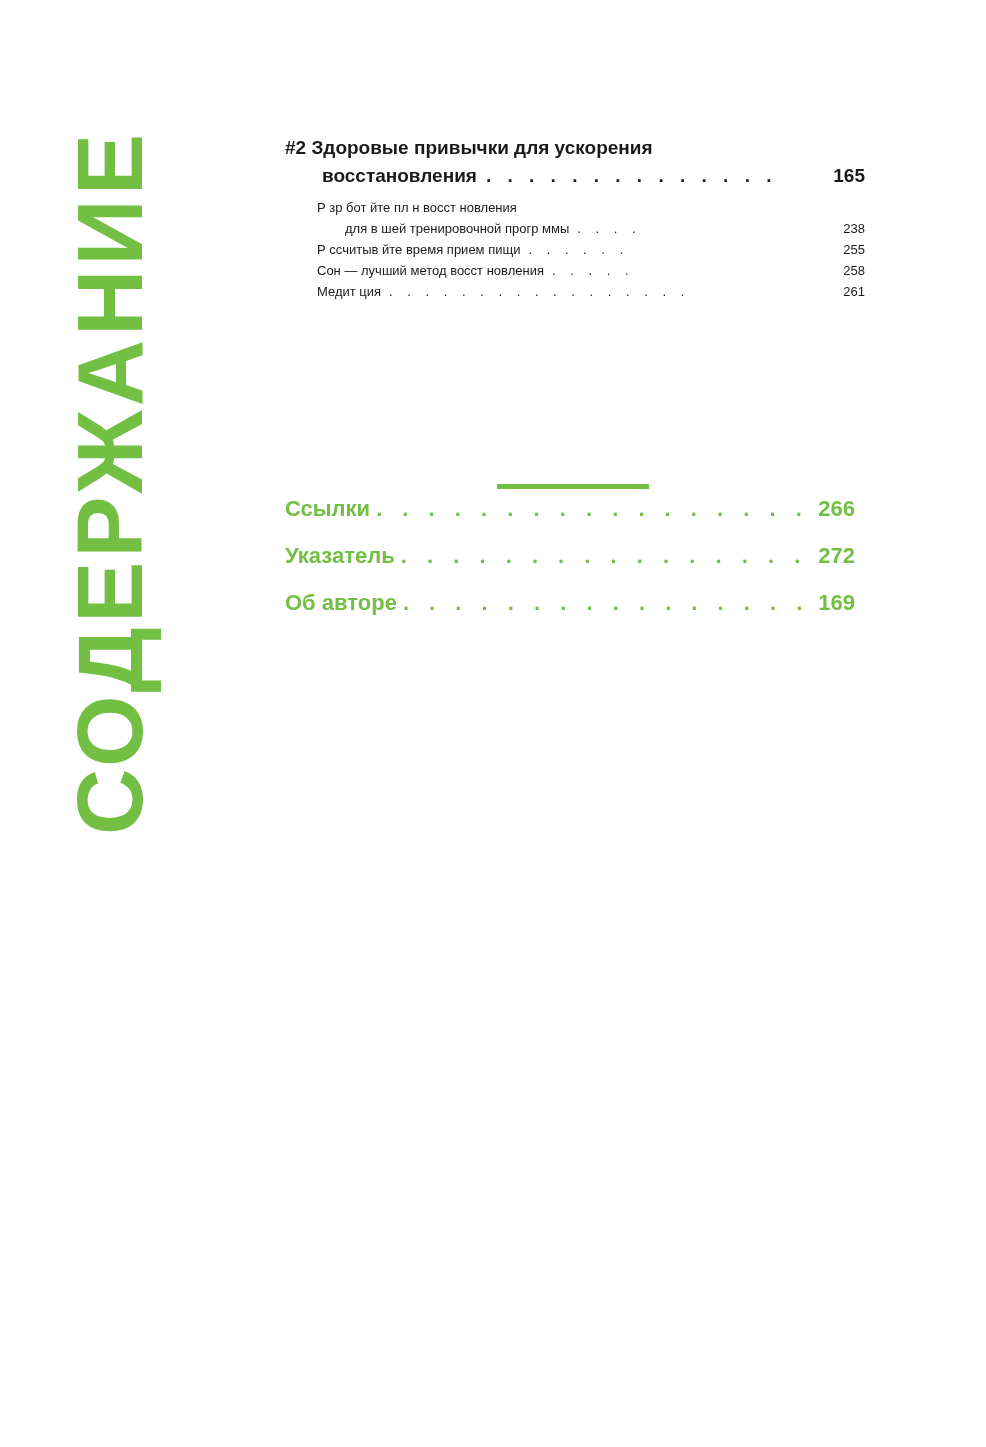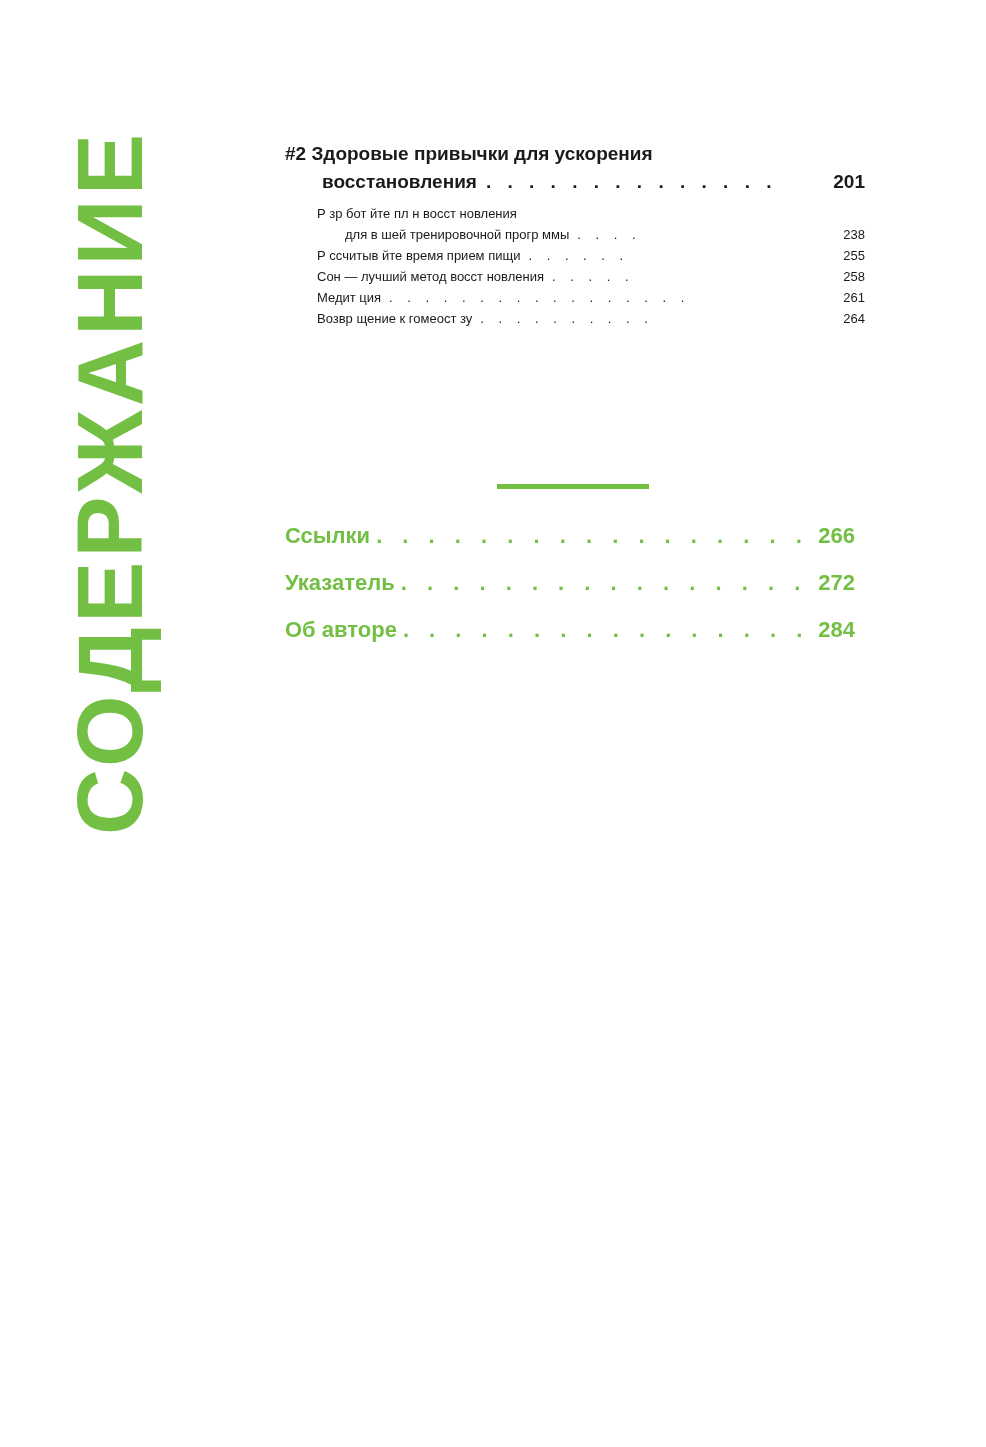--- a/index.html
+++ b/index.html
@@ -37,21 +37,21 @@
     color: #72bf44;
     white-space: nowrap;
     text-align: center;
     font-family: "Liberation Sans", sans-serif;
   }
 
   
   #toc {
     position: absolute;
     left: 285px;
-    top: 140px;
+    top: 134px;
     width: 580px;
   }
 
   .section-head {
     font-size: 19px;
     font-weight: bold;
     color: #1a1a1a;
     line-height: 1.45;
     margin-bottom: 8px;
   }
@@ -114,21 +114,21 @@
     top: 484px;
     width: 152px;
     height: 5px;
     background: #72bf44;
   }
 
   
   #backmatter {
     position: absolute;
     left: 285px;
-    top: 525px;
+    top: 498px;
     width: 570px;
   }
   .green-entry {
     display: flex;
     align-items: baseline;
     font-size: 22px;
     font-weight: bold;
     color: #72bf44;
     line-height: 1;
     margin-bottom: 25px;
@@ -151,21 +151,21 @@
   <div class="vtext">СОДЕРЖАНИЕ</div>
 </div>
 
 <div id="toc">
 
   <div class="section-head">
     <span class="l1">#2 Здоровые привычки для ускорения</span>
     <span class="l2">
       <span class="txt">восстановления</span>
       <span class="dots">. . . . . . . . . . . . . .</span>
-      <span class="pg">201</span>
+      <span class="pg">165</span>
     </span>
   </div>
 
   <div class="entry two-line">
     <span class="first">Р зр бот йте пл н восст новления</span>
     <span class="second">
       <span class="txt">для в шей тренировочной прогр ммы</span>
       <span class="dots">. . . .</span>
       <span class="pg">238</span>
     </span>
@@ -184,25 +184,20 @@
     <span class="dots">. . . . .</span>
     <span class="pg">258</span>
   </div>
 
   <div class="entry">
     <span class="txt">Медит ция</span>
     <span class="dots">. . . . . . . . . . . . . . . . .</span>
     <span class="pg">261</span>
   </div>
 
-  <div class="entry">
-    <span class="txt">Возвр щение к гомеост зу</span>
-    <span class="dots">. . . . . . . . . .</span>
-    <span class="pg">264</span>
-  </div>
 
 </div>
 
 <div id="rule"></div>
 
 <div id="backmatter">
 
   <div class="green-entry">
     <span class="txt">Ссылки</span>
     <span class="dots">. . . . . . . . . . . . . . . . . .</span>
@@ -211,16 +206,16 @@
 
   <div class="green-entry">
     <span class="txt">Указатель</span>
     <span class="dots">. . . . . . . . . . . . . . . .</span>
     <span class="pg">272</span>
   </div>
 
   <div class="green-entry">
     <span class="txt">Об авторе</span>
     <span class="dots">. . . . . . . . . . . . . . . .</span>
-    <span class="pg">284</span>
+    <span class="pg">169</span>
   </div>
 
 </div>
 
 </body></html>

